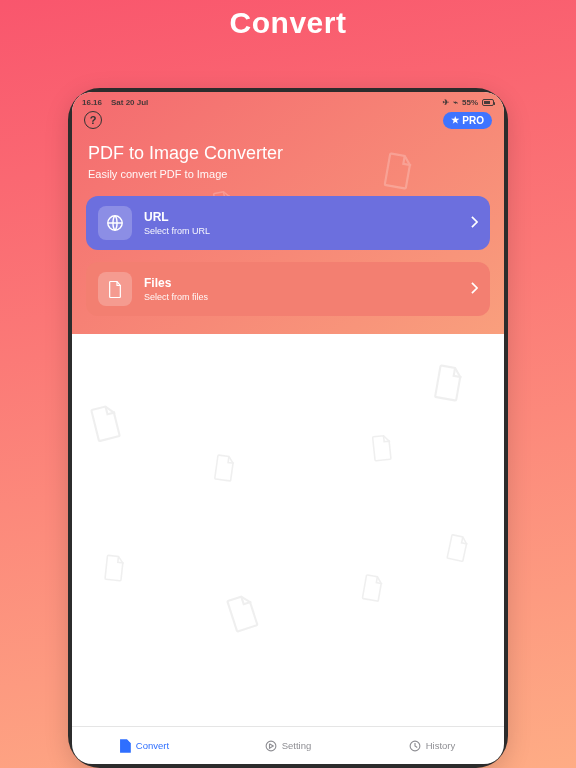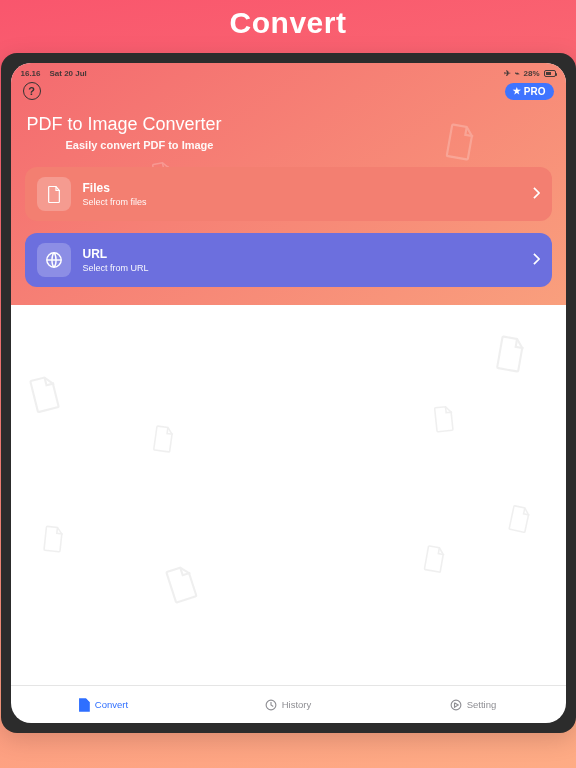--- a/index.html
+++ b/index.html
@@ -4,36 +4,37 @@
 <style>
   * { margin: 0; padding: 0; box-sizing: border-box; }
   html, body { width: 576px; height: 768px; font-family: -apple-system, Helvetica, Arial, sans-serif; }
   body { overflow: hidden; }
 
   .outer {
     width: 576px; height: 768px;
     background: linear-gradient(170deg, #f9566d 0%, #feac85 100%);
     display: flex; flex-direction: column;
     position: relative;
+    justify-content: space-between;
   }
 
   .headline {
     color: #fff; text-align: center;
     font-weight: 700; font-size: 30px; line-height: 1.1;
     margin-top: 6px;
     letter-spacing: 0.5px;
   }
 
   .tablet-frame {
     margin: 14px auto 0 auto;
-    width: 575px;
+    width: 440px;
     height: 680px;
     background: #2c2c2c;
-    border-radius: 16px;
-    padding: 10px;
+    border-radius: 32px;
+    padding: 4px;
     box-shadow: 0 6px 24px rgba(0,0,0,0.15);
   }
 
   .screen {
     width: 100%; height: 100%;
     background: #fff;
     border-radius: 20px;
     overflow: hidden;
     display: flex; flex-direction: column;
     position: relative;
@@ -79,23 +80,22 @@
     display:flex; align-items:center; gap:3px;
     cursor:pointer;
   }
   .pro-badge .star { font-size:9px; }
 
   .hero-title {
     font-size: 18px; font-weight: 400;
     padding: 12px 16px 0 16px;
   }
   .hero-sub {
-    font-size: 11px; font-weight:700; opacity:0.95;
+    font-size: 11px; font-weight:400; opacity:0.95;
     padding: 4px 16px 20px 16px;
-    margin-left: 39px;
   }
 
   
   .ghost {
     position:absolute; opacity:0.22; color:#fff;
   }
   .ghost svg { width: 22px; height:26px; display:block; }
   .ghost.big svg { width: 32px; height:38px; }
 
   
@@ -158,21 +158,21 @@
       <div class="hero">
         <div class="statusbar">
           <div>
             <span>16.16</span>
             <span>&nbsp;&nbsp;</span>
             <span>Sat 20 Jul</span>
           </div>
           <div class="status-right">
             <span>✈</span>
             <span>⌁</span>
-            <span>28%</span>
+            <span>55%</span>
             <span class="battery">
                 <span class="battfill"></span>
               </span>
           </div>
         </div>
 
         <div class="toprow">
           <div class="help-btn">
             <span>?</span>
           </div>
@@ -192,57 +192,57 @@
             </svg>
         </span>
         <span class="ghost big" style="right:90px; top:60px; transform:rotate(10deg);">
           <svg viewBox="0 0 24 28">
               <path d="M5 2h10l5 6v17a1 1 0 0 1-1 1H5a1 1 0 0 1-1-1V3a1 1 0 0 1 1-1z" fill="none" stroke="#fff" stroke-width="1.6"></path>
               <path d="M15 2v6h6" fill="none" stroke="#fff" stroke-width="1.6"></path>
             </svg>
         </span>
 
         <div class="cards-wrap">
-          <div class="card card-files">
-            <div class="card-icon">
-              <svg viewBox="0 0 24 28">
-                  <path d="M5 2h10l5 6v17a1 1 0 0 1-1 1H5a1 1 0 0 1-1-1V3a1 1 0 0 1 1-1z"></path>
-                  <path d="M15 2v6h6"></path>
-                </svg>
-            </div>
-            <div class="card-text">
-              <div class="card-title">Files</div>
-              <div class="card-sub">Select from files</div>
-            </div>
-            <div class="card-chevron">
-              <svg viewBox="0 0 8 14">
-                  <polyline points="1,1 7,7 1,13"></polyline>
-                </svg>
-            </div>
-          </div>
-
           <div class="card card-url">
             <div class="card-icon globe">
               <svg viewBox="0 0 20 20">
                   <circle cx="10" cy="10" r="8"></circle>
                   <path d="M2 10h16"></path>
                   <path d="M10 2c3 3 3 13 0 16"></path>
                   <path d="M10 2c-3 3-3 13 0 16"></path>
                 </svg>
             </div>
             <div class="card-text">
               <div class="card-title">URL</div>
               <div class="card-sub">Select from URL</div>
             </div>
             <div class="card-chevron">
               <svg viewBox="0 0 8 14">
                   <polyline points="1,1 7,7 1,13"></polyline>
                 </svg>
             </div>
           </div>
+
+          <div class="card card-files">
+            <div class="card-icon">
+              <svg viewBox="0 0 24 28">
+                  <path d="M5 2h10l5 6v17a1 1 0 0 1-1 1H5a1 1 0 0 1-1-1V3a1 1 0 0 1 1-1z"></path>
+                  <path d="M15 2v6h6"></path>
+                </svg>
+            </div>
+            <div class="card-text">
+              <div class="card-title">Files</div>
+              <div class="card-sub">Select from files</div>
+            </div>
+            <div class="card-chevron">
+              <svg viewBox="0 0 8 14">
+                  <polyline points="1,1 7,7 1,13"></polyline>
+                </svg>
+            </div>
+          </div>
         </div>
         <div style="height:6px;"></div>
       </div>
 
       <div class="bodyarea">
         <span class="bodyghost lg" style="left:18px; top:70px; transform:rotate(-14deg);">
           <svg viewBox="0 0 24 28">
               <path d="M5 2h10l5 6v17a1 1 0 0 1-1 1H5a1 1 0 0 1-1-1V3a1 1 0 0 1 1-1z" fill="none" stroke="#d3d3d3" stroke-width="1.6"></path>
               <path d="M15 2v6h6" fill="none" stroke="#d3d3d3" stroke-width="1.6"></path>
             </svg>
@@ -295,28 +295,28 @@
         <div class="tab active">
           <svg viewBox="0 0 14 16">
               <path d="M2 1h7l4 4v10H2z" fill="#2f6fff" stroke="none"></path>
               <path d="M9 1v4h4" fill="#fff" stroke="none"></path>
             </svg>
           <span>Convert</span>
         </div>
         <div class="tab">
           <svg viewBox="0 0 16 16">
               <circle cx="8" cy="8" r="6.5"></circle>
-              <polyline points="8,4 8,8 11,10"></polyline>
-            </svg>
-          <span>History</span>
+              <polyline points="6,5 11,8 6,11 6,5"></polyline>
+            </svg>
+          <span>Setting</span>
         </div>
         <div class="tab">
           <svg viewBox="0 0 16 16">
               <circle cx="8" cy="8" r="6.5"></circle>
-              <polyline points="6,5 11,8 6,11 6,5"></polyline>
-            </svg>
-          <span>Setting</span>
+              <polyline points="8,4 8,8 11,10"></polyline>
+            </svg>
+          <span>History</span>
         </div>
       </div>
 
     </div>
   </div>
 </div>
 
 </body></html>

